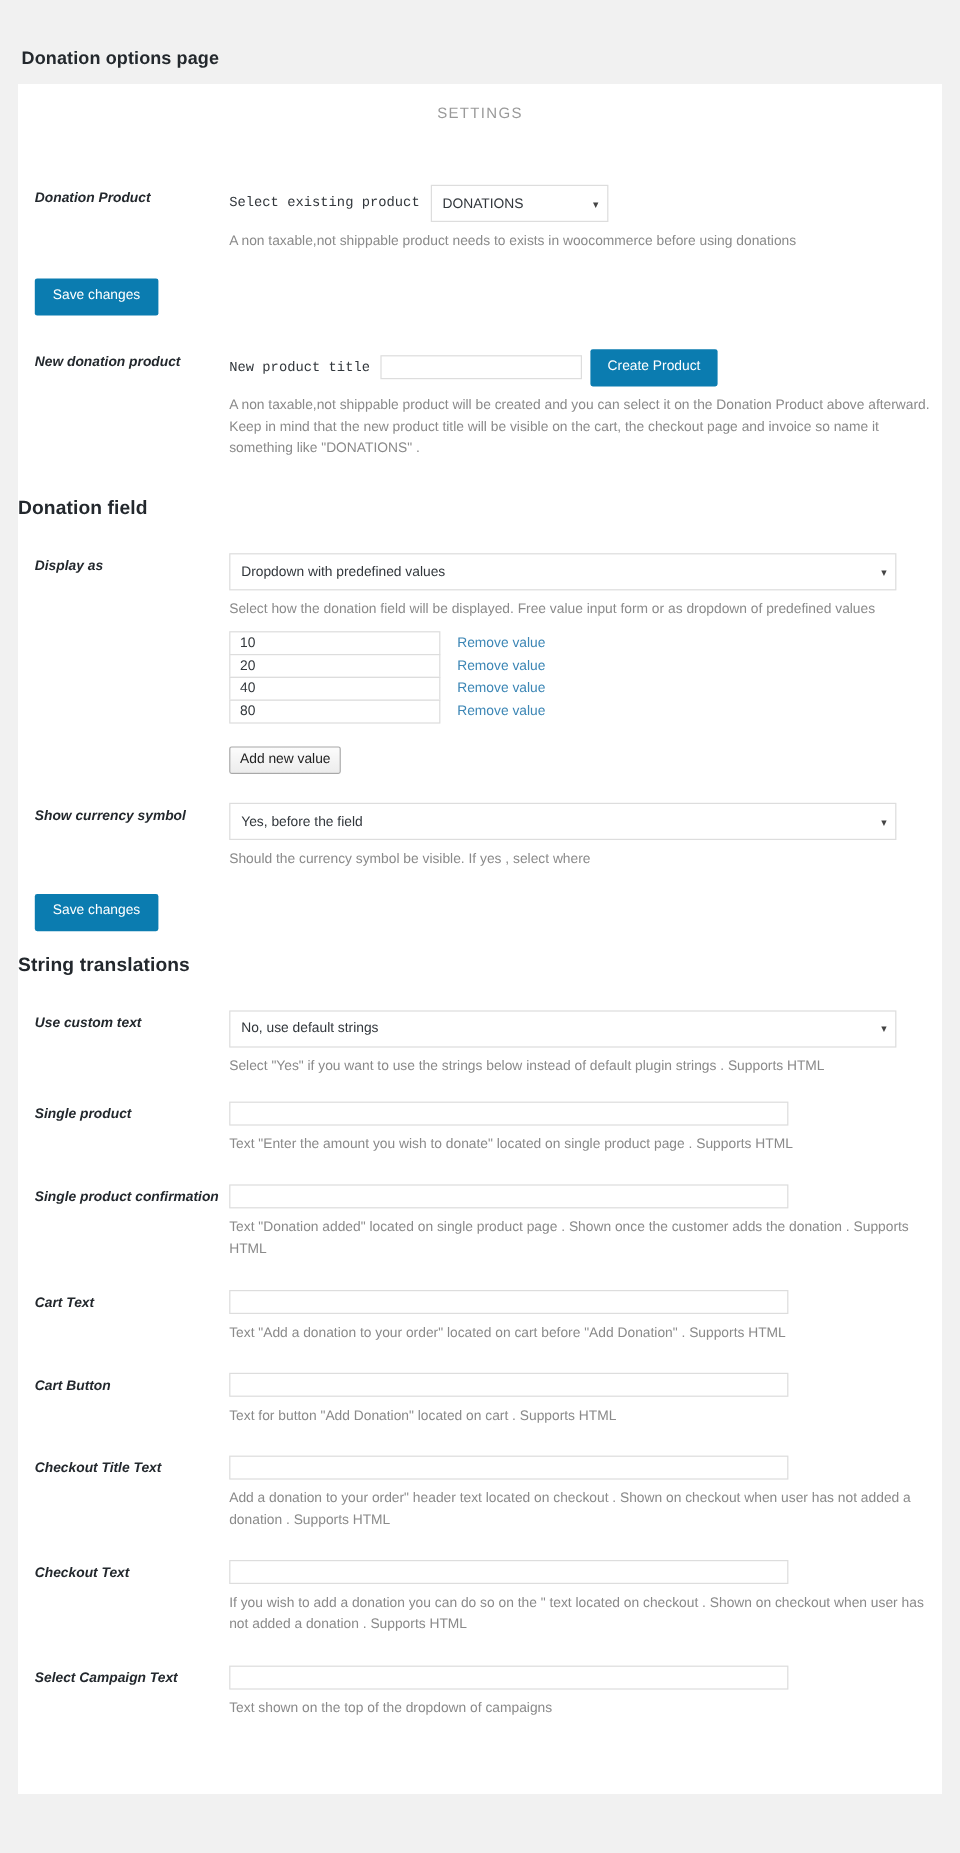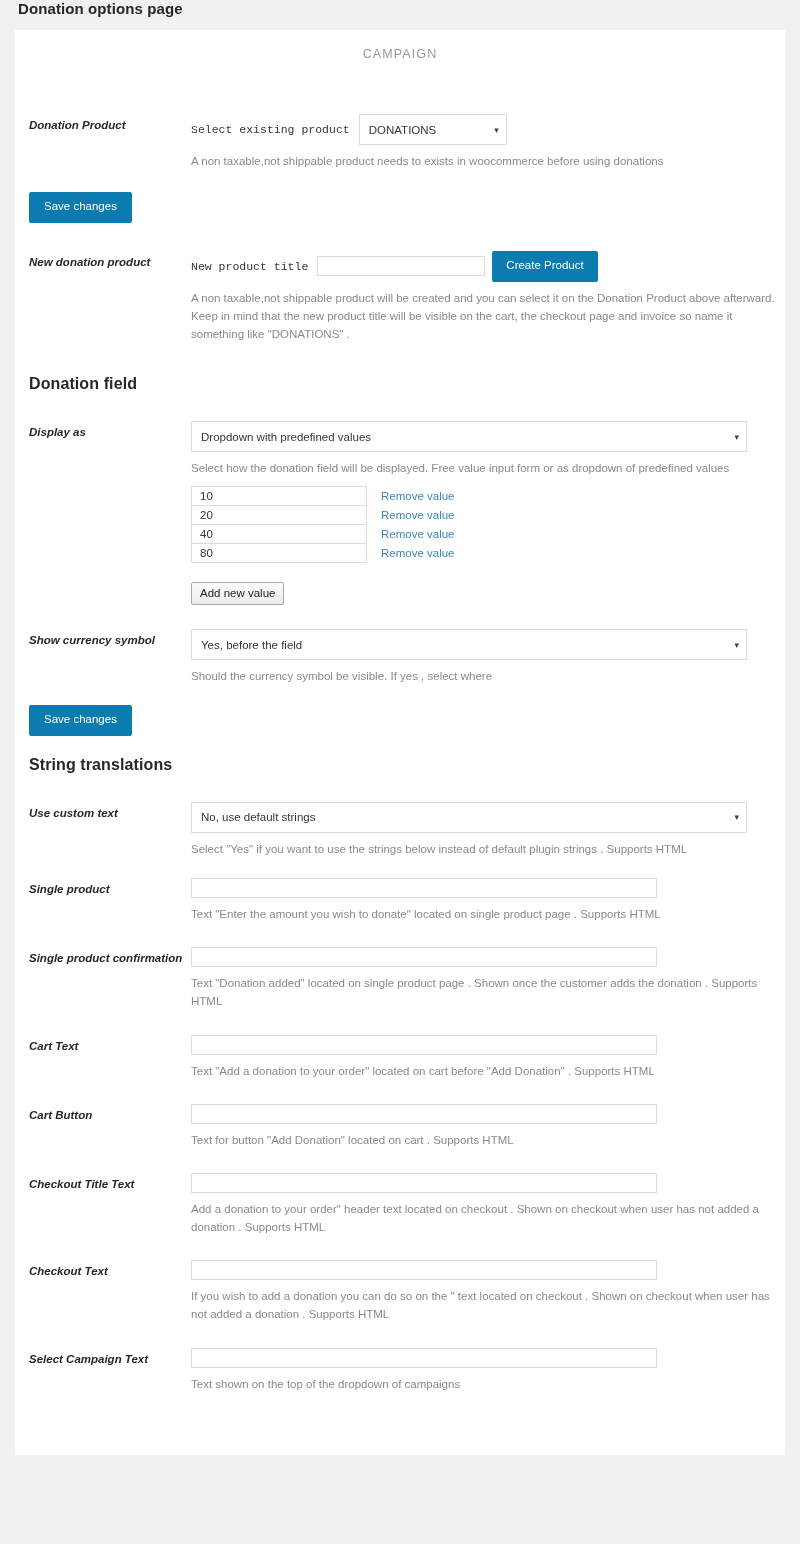--- a/index.html
+++ b/index.html
@@ -15,20 +15,21 @@
     height: 1544px;
     overflow: hidden;
   }
 
   .page-title {
     font-size: 15px;
     font-weight: bold;
     color: #23282d;
     padding: 0 0 13px 18px;
     letter-spacing: 0.1px;
+    margin-top: 40px;
   }
 
   .card {
     position: relative;
     margin: 0 15px 0 15px;
     background: #ffffff;
     min-height: 1425px;
     padding-bottom: 40px;
   }
 
@@ -183,40 +184,39 @@
     font-size: 11.5px;
     color: #3c86b5;
     margin-left: 14px;
     cursor: pointer;
   }
 
   .section-heading {
     font-size: 16px;
     font-weight: bold;
     color: #23282d;
-    padding-left: 14px;
     letter-spacing: 0.1px;
   }
   .gap-16 { height: 16px; }
   .gap-20 { height: 20px; }
   .gap-24 { height: 24px; }
   .gap-28 { height: 28px; }
   .gap-32 { height: 32px; }
   .gap-36 { height: 36px; }
 </style>
 </head>
 <body>
 
 <div class="page-title">Donation options page</div>
 
 <div class="card">
 
   <div class="tabs">
     <div class="tab active">
-      <span>CAMPAIGN</span>
+      <span>SETTINGS</span>
     </div>
   </div>
 
   <div class="gap-36"></div>
 
   <div class="row">
     <div class="row-label">Donation Product</div>
     <div class="row-body">
       <div class="inline">
         <span class="inline-label">Select existing product</span>

